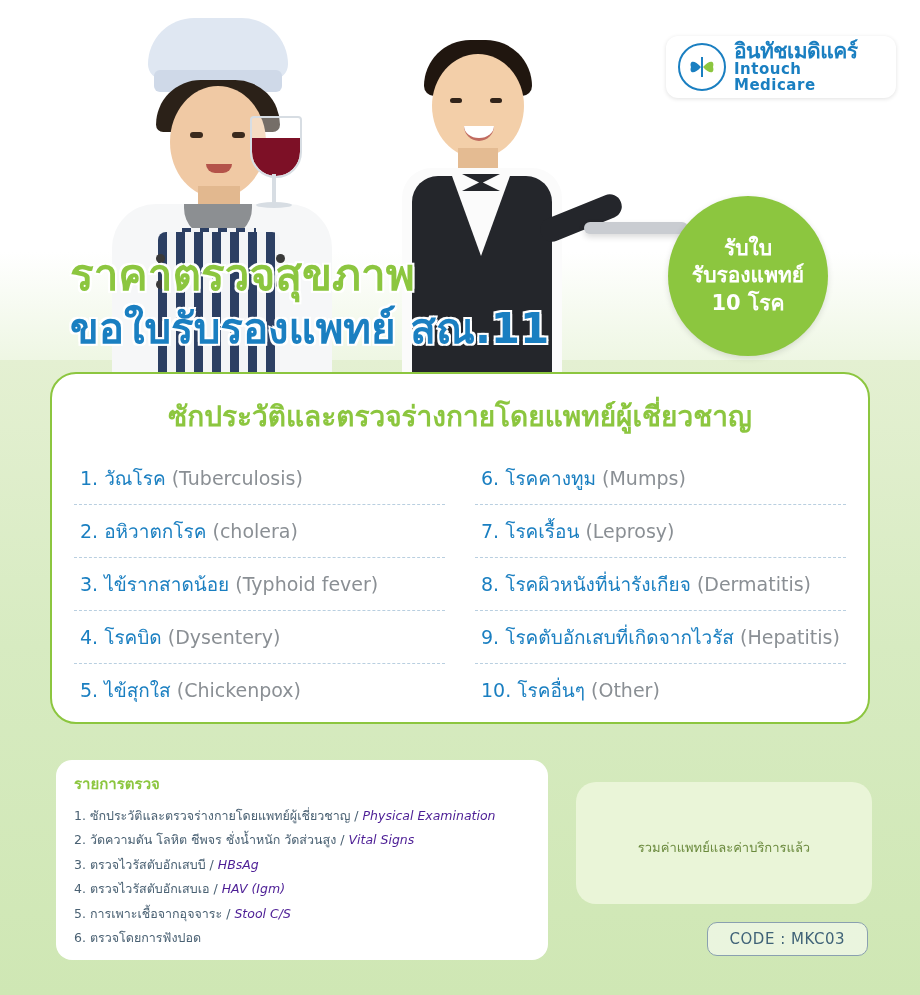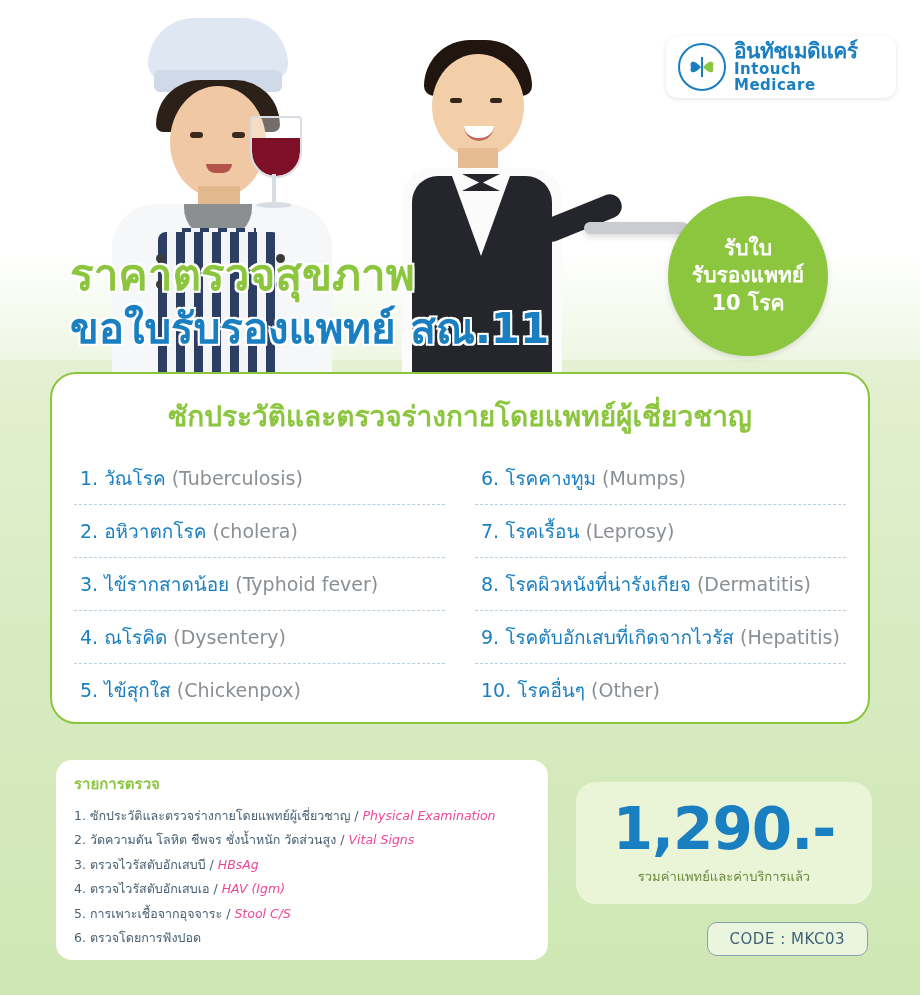--- a/index.html
+++ b/index.html
@@ -157,21 +157,21 @@
 
   
   .exam{
     position:absolute;left:56px;top:760px;width:492px;height:200px;
     background:#ffffff;border-radius:16px;
     box-sizing:border-box;padding:12px 18px;
   }
   .exam h3{margin:0 0 8px 0;color:#8cc63f;font-size:15px;font-weight:bold;}
   .exam ol{margin:0;padding:0;list-style:none;}
   .exam li{font-size:12.5px;color:#4a6173;line-height:1.95;}
-  .exam li .en{color:#ec4899;font-style:italic;}
+  .exam li .en{color:#4c1d95;font-style:italic;}
 
   
   .price{
     position:absolute;right:48px;top:782px;width:296px;height:122px;
     background:#eaf5d8;border-radius:20px;
     display:flex;flex-direction:column;align-items:center;justify-content:center;
   }
   .price .amount{
     font-size:58px;font-weight:bold;color:#1a7fc1;line-height:1;
     letter-spacing:-1px;
@@ -270,40 +270,39 @@
     <div class="grid">
       <div class="dz"><span>1.</span> <span>วัณโรค</span> <span class="en">(Tuberculosis)</span></div>
       <div class="dz"><span>6.</span> <span>โรคคางทูม</span> <span class="en">(Mumps)</span></div>
 
       <div class="dz"><span>2.</span> <span>อหิวาตกโรค</span> <span class="en">(cholera)</span></div>
       <div class="dz"><span>7.</span> <span>โรคเรื้อน</span> <span class="en">(Leprosy)</span></div>
 
       <div class="dz"><span>3.</span> <span>ไข้รากสาดน้อย</span> <span class="en">(Typhoid fever)</span></div>
       <div class="dz"><span>8.</span> <span>โรคผิวหนังที่น่ารังเกียจ</span> <span class="en">(Dermatitis)</span></div>
 
-      <div class="dz"><span>4.</span> <span>ณโรคิด</span> <span class="en">(Dysentery)</span></div>
+      <div class="dz"><span>4.</span> <span>โรคบิด</span> <span class="en">(Dysentery)</span></div>
       <div class="dz"><span>9.</span> <span>โรคตับอักเสบที่เกิดจากไวรัส</span> <span class="en">(Hepatitis)</span></div>
 
       <div class="dz last"><span>5.</span> <span>ไข้สุกใส</span> <span class="en">(Chickenpox)</span></div>
       <div class="dz last"><span>10.</span> <span>โรคอื่นๆ</span> <span class="en">(Other)</span></div>
     </div>
   </div>
 
   <div class="exam">
     <h3>รายการตรวจ</h3>
     <ol>
       <li><span>1. ซักประวัติและตรวจร่างกายโดยแพทย์ผู้เชี่ยวชาญ /</span><span class="en"> Physical Examination</span></li>
       <li><span>2. วัดความดัน โลหิต ชีพจร ชั่งน้ำหนัก วัดส่วนสูง /</span><span class="en"> Vital Signs</span></li>
       <li><span>3. ตรวจไวรัสตับอักเสบบี /</span><span class="en"> HBsAg</span></li>
       <li><span>4. ตรวจไวรัสตับอักเสบเอ /</span><span class="en"> HAV (Igm)</span></li>
       <li><span>5. การเพาะเชื้อจากอุจจาระ /</span><span class="en"> Stool C/S</span></li>
       <li><span>6. ตรวจโดยการฟังปอด</span><span class="en"></span></li>
     </ol>
   </div>
 
   <div class="price">
-    <div class="amount">1,290.-</div>
     <div class="note">รวมค่าแพทย์และค่าบริการแล้ว</div>
   </div>
 
   <div class="code">CODE : MKC03</div>
 
 </div>
 
 </body></html>

